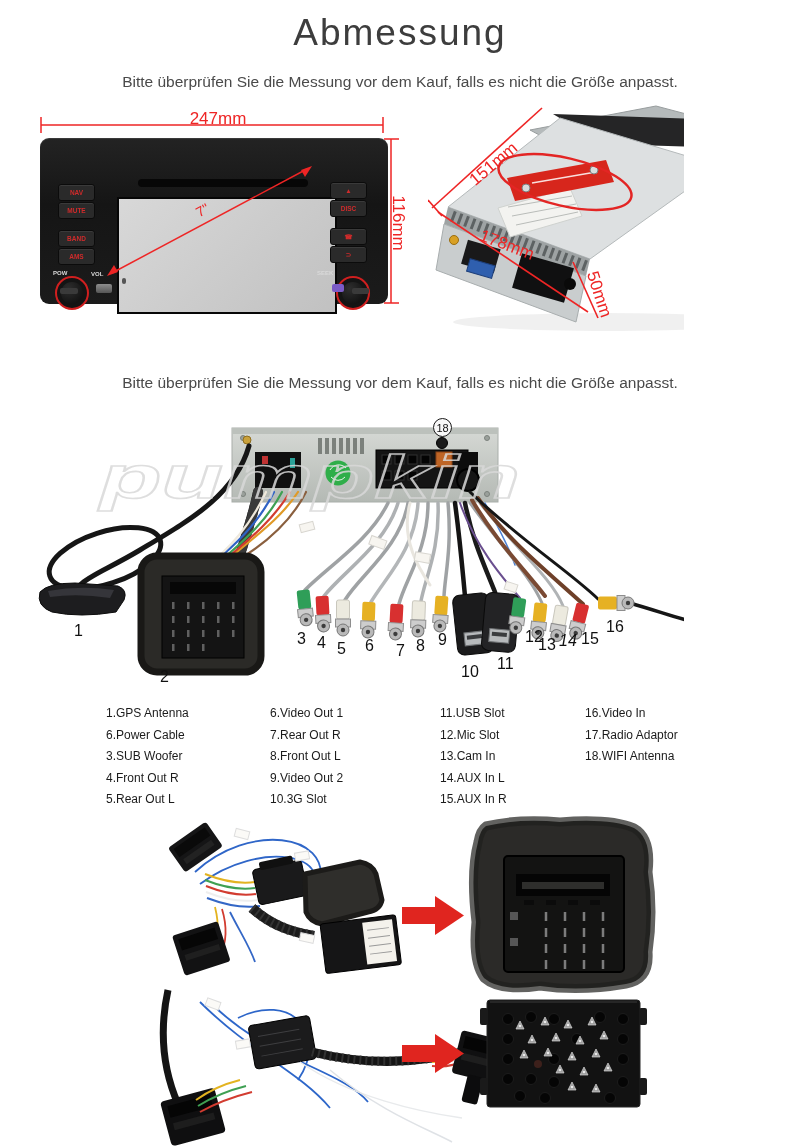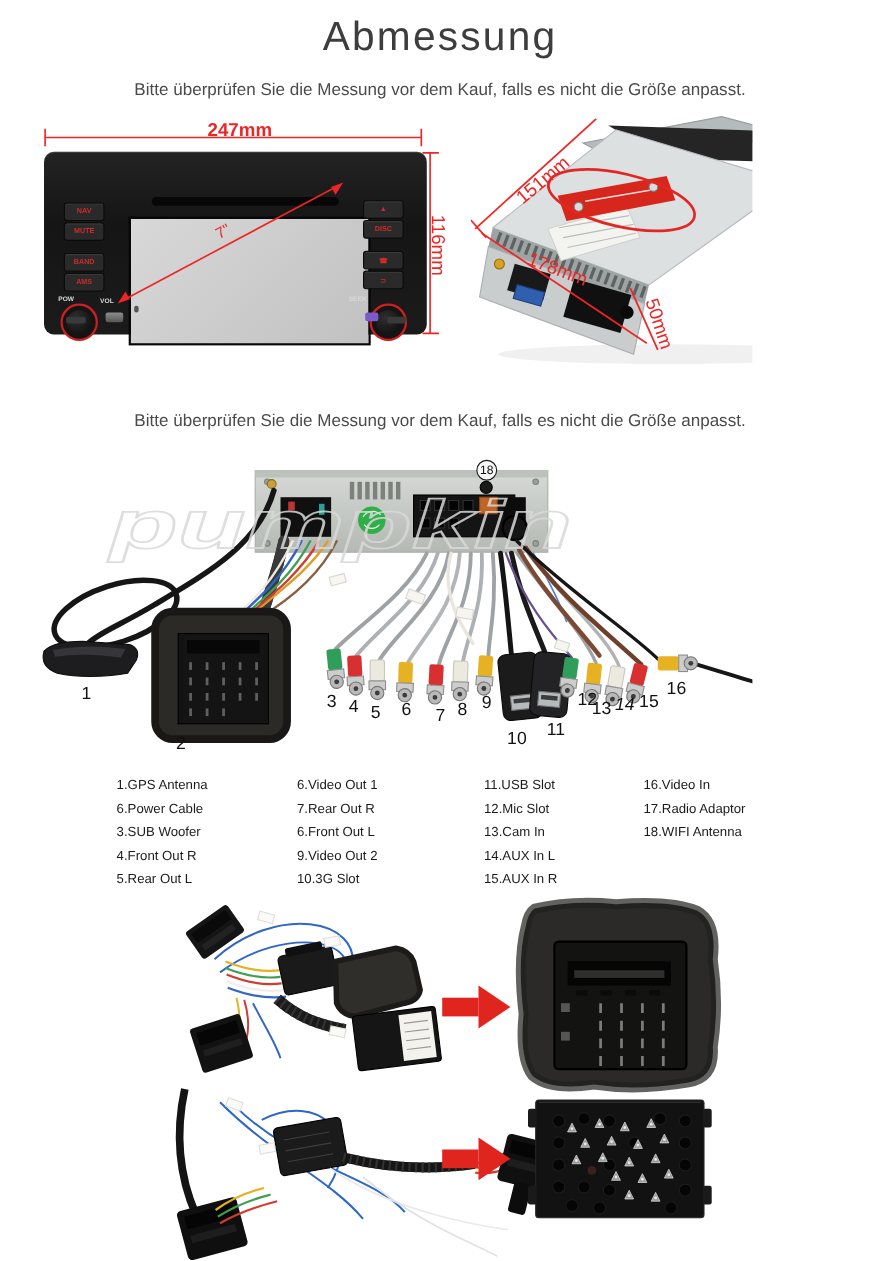--- a/index.html
+++ b/index.html
@@ -81,21 +81,21 @@
         <line x1="13" y1="11" x2="13" y2="27"></line>
         <line x1="355" y1="11" x2="355" y2="27"></line>
         <line x1="363" y1="33" x2="363" y2="197"></line>
         <line x1="356" y1="33" x2="371" y2="33"></line>
         <line x1="356" y1="197" x2="371" y2="197"></line>
         <line x1="84" y1="167" x2="279" y2="63"></line>
         <polygon points="79,170 90,166 86,159" fill="#ee2525" stroke="none"></polygon>
         <polygon points="284,60 273,64 277,71" fill="#ee2525" stroke="none"></polygon>
       </g>
     </svg>
-    <div class="dim-label" style="left:150px;top:3px;width:80px;text-align:center;font-weight:bold;">247mm</div>
+    <div class="dim-label" style="left:150px;top:3px;width:80px;text-align:center;">247mm</div>
     <div class="dim-label" style="left:342px;top:107px;width:56px;text-align:center;transform:rotate(90deg);">116mm</div>
     <div class="seven" style="left:168px;top:96px;">7"</div>
   </div>
 
   <div class="side-view">
     <svg width="372" height="232" viewBox="0 0 372 232">
       <ellipse cx="180" cy="218" rx="155" ry="9" fill="#000000" opacity="0.06"></ellipse>
 
       <polygon points="102,26 228,2 296,20 130,41" fill="#b5babb" stroke="#989d9e" stroke-width="1"></polygon>
       <polygon points="125,10 298,16 362,46 175,40" fill="#252526"></polygon>
@@ -381,21 +381,21 @@
     <div class="legend-col" style="left:106px;">
       <div>1.GPS Antenna</div>
       <div>6.Power Cable</div>
       <div>3.SUB Woofer</div>
       <div>4.Front Out R</div>
       <div>5.Rear Out L</div>
     </div>
     <div class="legend-col" style="left:270px;">
       <div>6.Video Out 1</div>
       <div>7.Rear Out R</div>
-      <div>6.Front Out L</div>
+      <div>8.Front Out L</div>
       <div>9.Video Out 2</div>
       <div>10.3G Slot</div>
     </div>
     <div class="legend-col" style="left:440px;">
       <div>11.USB Slot</div>
       <div>12.Mic Slot</div>
       <div>13.Cam In</div>
       <div>14.AUX In L</div>
       <div>15.AUX In R</div>
     </div>

